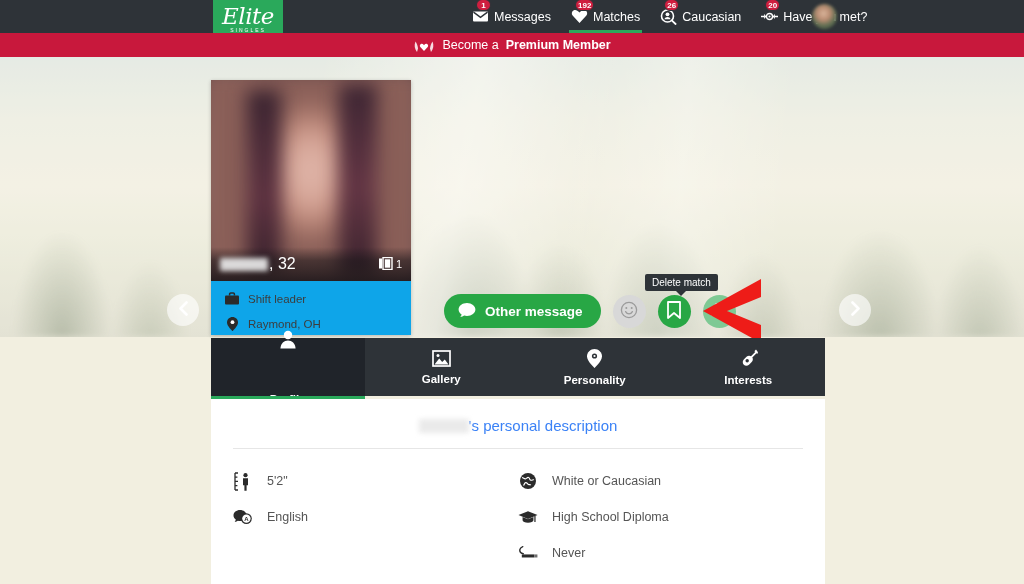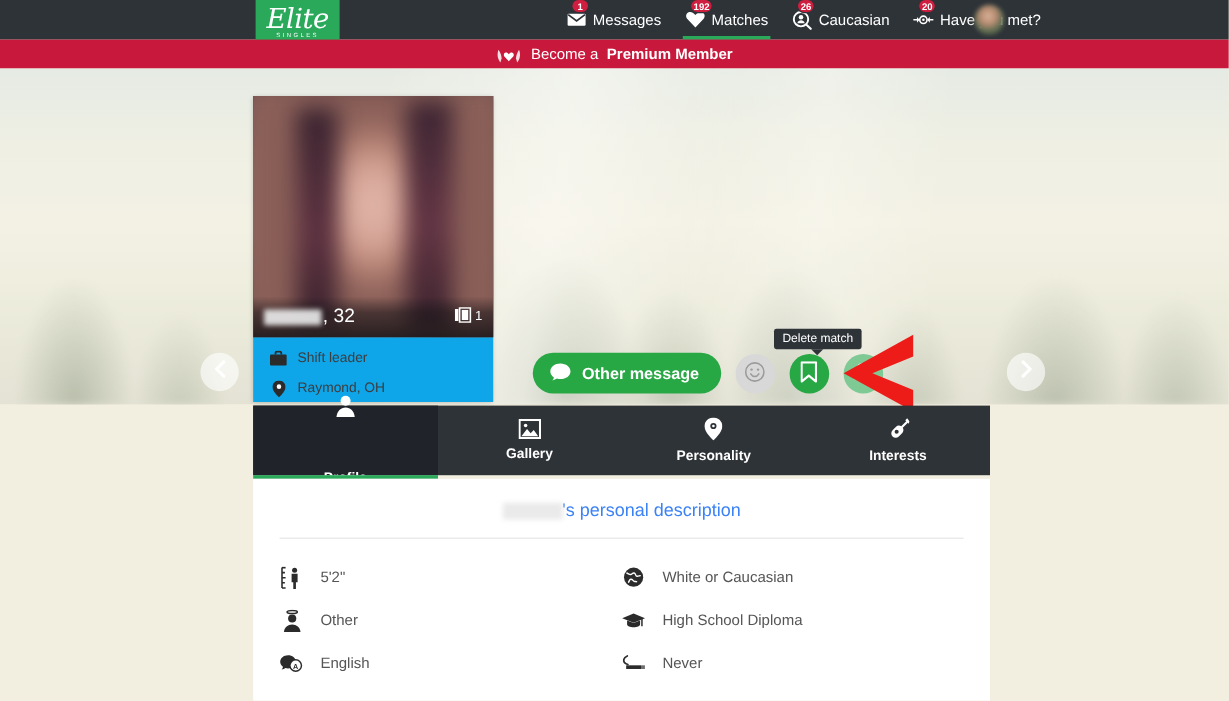--- a/index.html
+++ b/index.html
@@ -456,30 +456,20 @@
             <svg width="18" height="19" viewBox="0 0 18 19">
                 <path d="M1 1v17M1 1h3M1 5.2h2.4M1 9.4h3M1 13.6h2.4M1 18h3" stroke="#2b2b2b" stroke-width="1.3" fill="none"></path>
                 <circle cx="11.5" cy="3.2" r="2.1" fill="#2b2b2b"></circle>
                 <path d="M9 6.2h5v7h-1.4v5.6h-2.2V13.2H9z" fill="#2b2b2b"></path>
               </svg>
           </span>
           <span>5'2"</span>
         </div>
 
 
-        <div class="attr-row">
-          <span class="ai">
-            <svg width="17" height="19" viewBox="0 0 17 19">
-                <ellipse cx="8.5" cy="2" rx="4.3" ry="1.3" fill="none" stroke="#2b2b2b" stroke-width="1.3"></ellipse>
-                <circle cx="8.5" cy="7.4" r="3.4" fill="#2b2b2b"></circle>
-                <path d="M1.6 18.6C2 14.8 4.9 12.4 8.5 12.4s6.5 2.4 6.9 6.2z" fill="#2b2b2b"></path>
-              </svg>
-          </span>
-          <span>Other</span>
-        </div>
 
         <div class="attr-row">
           <span class="ai">
             <svg width="20" height="17" viewBox="0 0 20 17">
                 <path d="M7 1C3.4 1 .5 3.4.5 6.4c0 1.7.9 3.2 2.3 4.2-.1 1-.6 1.8-1.1 2.3 1.3-.2 2.4-.6 3.2-1.2.7.2 1.4.3 2.1.3 3.6 0 6.5-2.4 6.5-5.6S10.6 1 7 1z" fill="#2b2b2b"></path>
                 <circle cx="13.4" cy="9.6" r="5.4" fill="#2b2b2b"></circle>
                 <circle cx="13.4" cy="9.6" r="4.2" fill="#fff"></circle>
                 <text x="13.4" y="12.2" font-family="Liberation Sans, sans-serif" font-size="6" font-weight="700" fill="#2b2b2b" text-anchor="middle">A</text>
               </svg>
           </span>

